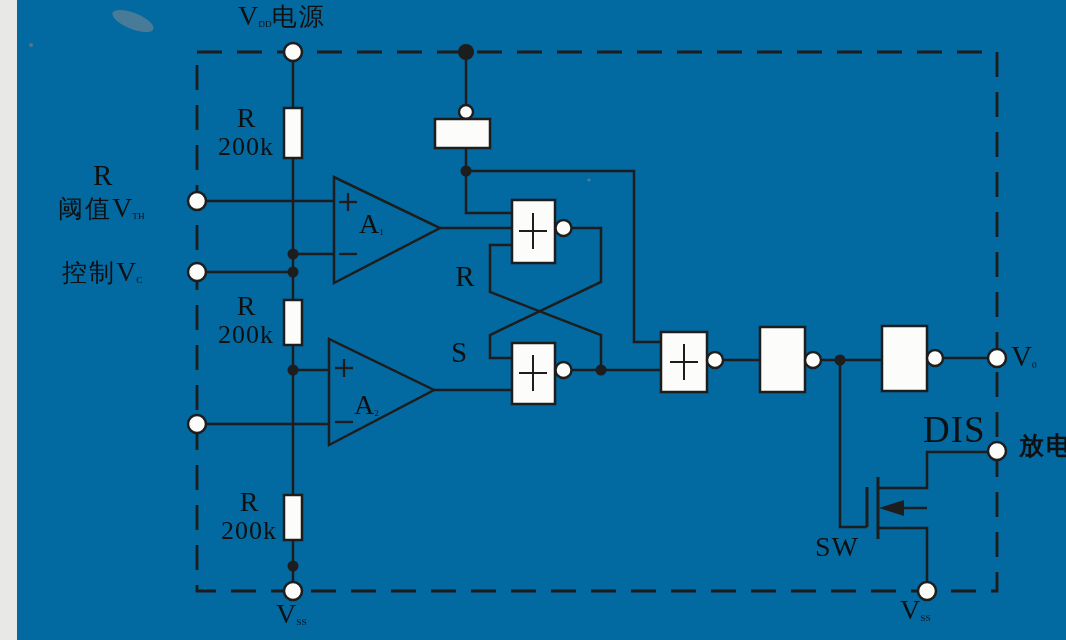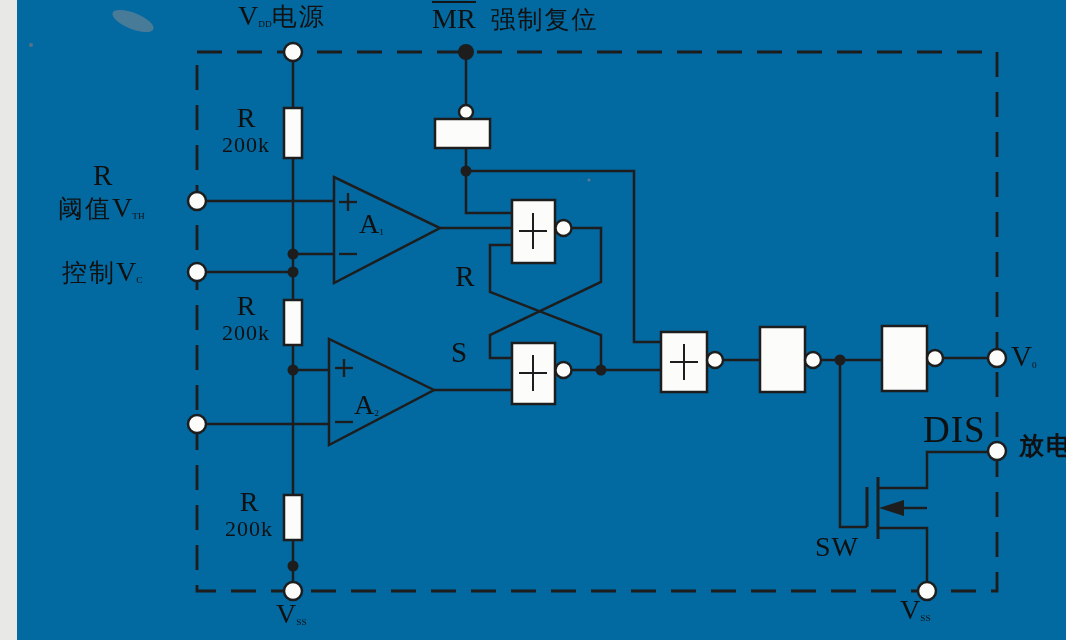--- a/index.html
+++ b/index.html
@@ -13,21 +13,21 @@
   #stage svg{position:absolute;left:0;top:0;}
   .lbl{position:absolute;white-space:nowrap;line-height:1.05;}
   .f29{font-size:29px;}
   .f28{font-size:28px;}
   .f27{font-size:37px;}
   .cjk{font-size:25px;letter-spacing:2px;}
   .sub{font-size:0.58em;vertical-align:-0.24em;letter-spacing:0;}
   .ovl{display:inline-block;border-top:2.5px solid #141414;padding-top:2px;line-height:1.0;}
   .rlabel{position:absolute;width:76px;text-align:center;}
   .rlabel .rname{display:block;font-size:28px;line-height:1.0;}
-  .rlabel .rval{display:block;font-size:22px;line-height:1.0;margin-top:2px;letter-spacing:1px;}
+  .rlabel .rval{display:block;font-size:26px;line-height:1.0;margin-top:2px;letter-spacing:1px;}
   .ctr{transform:translate(-50%,-50%);}
 </style>
 </head>
 <body>
 
 <div id="stage">
 
   <svg width="1066" height="640" viewBox="0 0 1066 640">
 
     <g>
@@ -161,23 +161,20 @@
       <circle cx="980" cy="451" r="9" fill="#fcfcfa" stroke="#1d1d1d" stroke-width="2.5"></circle>
       <circle cx="276" cy="591" r="9" fill="#fcfcfa" stroke="#1d1d1d" stroke-width="2.5"></circle>
       <circle cx="910" cy="591" r="9" fill="#fcfcfa" stroke="#1d1d1d" stroke-width="2.5"></circle>
     </g>
   </svg>
 
   <div class="lbl" style="left:221px;top:1px;">
     <span class="f28">V</span><span class="sub f28">DD</span><span class="cjk">电源</span>
   </div>
 
-  <div class="lbl" style="left:415px;top:1px;">
-    <span class="ovl f28">MR</span><span class="cjk" style="margin-left:15px;">强制复位</span>
-  </div>
 
   <div class="lbl f29" style="left:76px;top:160px;">R</div>
 
   <div class="lbl" style="left:41px;top:193px;">
     <span class="cjk">阈值</span><span class="f28">V</span><span class="sub f28">TH</span>
   </div>
 
   <div class="lbl" style="left:45px;top:257px;">
     <span class="cjk">控制</span><span class="f28">V</span><span class="sub f28">C</span>
   </div>

